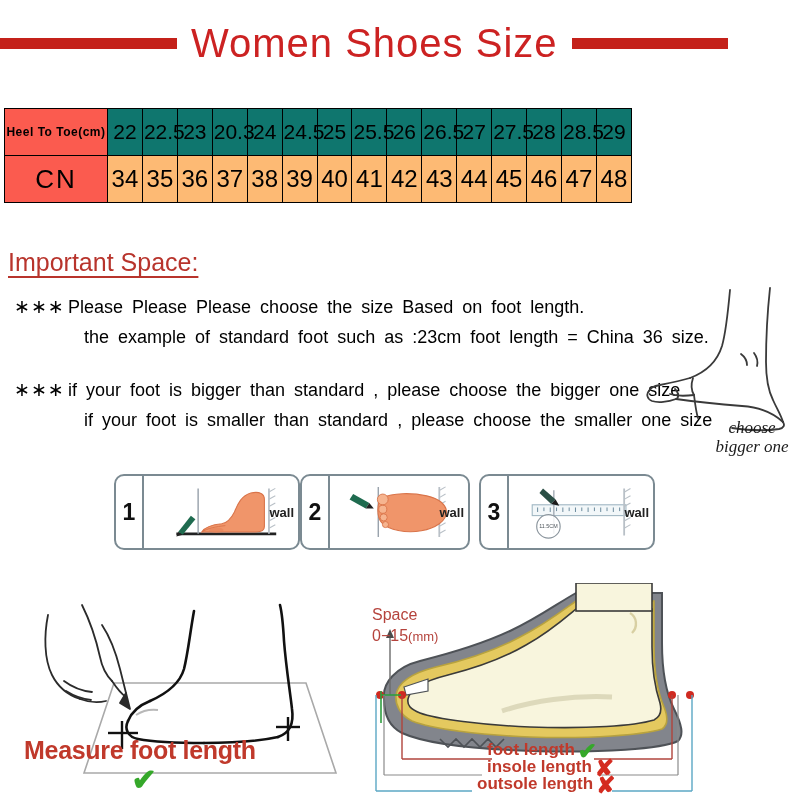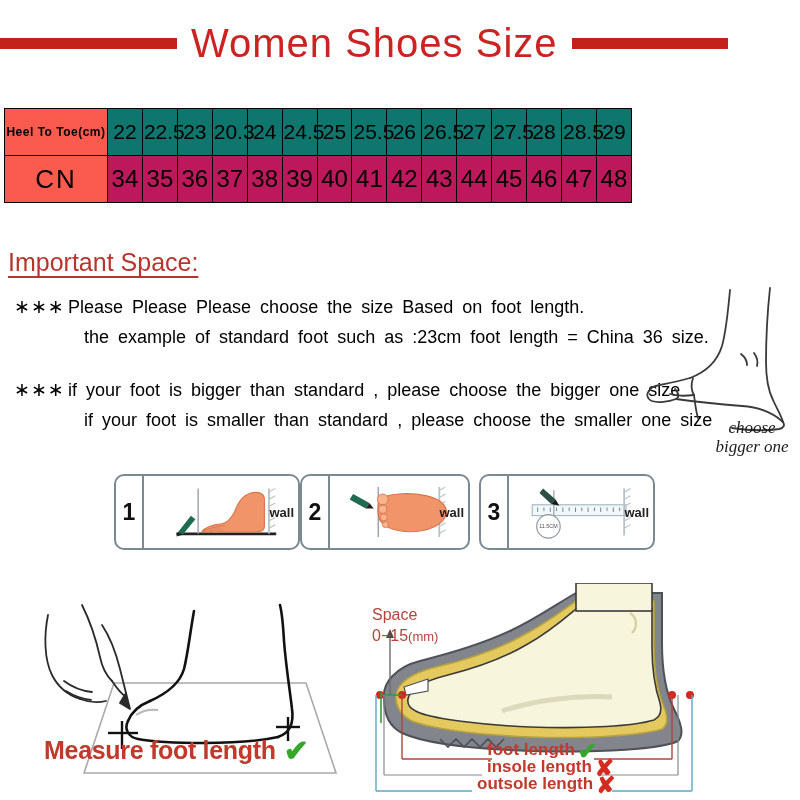--- a/index.html
+++ b/index.html
@@ -58,21 +58,21 @@
     color: #000;
     font-family: "Liberation Mono", monospace;
   }
   td.rowhead.small { font-size: 12px; font-weight: bold; letter-spacing: 0.5px; }
   td.rowhead.big   { font-size: 26px; letter-spacing: 2px; }
   td.cm {
     background: #0f766e;
     font-size: 21px;
   }
   td.cn {
-    background: #be185d;
+    background: #fdba74;
     font-size: 24px;
   }
 
   
   #notice-title {
     position: absolute;
     top: 248px; left: 8px;
     font-size: 25px;
     color: #b8342c;
     text-decoration: underline;
@@ -153,27 +153,29 @@
 
   
   #measure-art {
     position: absolute;
     top: 575px; left: 18px;
     width: 350px; height: 210px;
   }
   #measure-art svg { display: block; width: 100%; height: 100%; }
   #measure-caption {
     position: absolute;
-    top: 736px; left: 44px;
+    top: 736px; left: 24px;
     font-size: 25px;
     font-weight: bold;
     color: #c0392b;
     letter-spacing: -0.3px;
     display: flex;
+    align-items: center;
     white-space: nowrap;
+    flex-direction: column;
   }
   .tick-green {
     margin-left: 8px;
     color: #35a82a;
     font-size: 30px;
     font-weight: bold;
     line-height: 1;
   }
 
   

